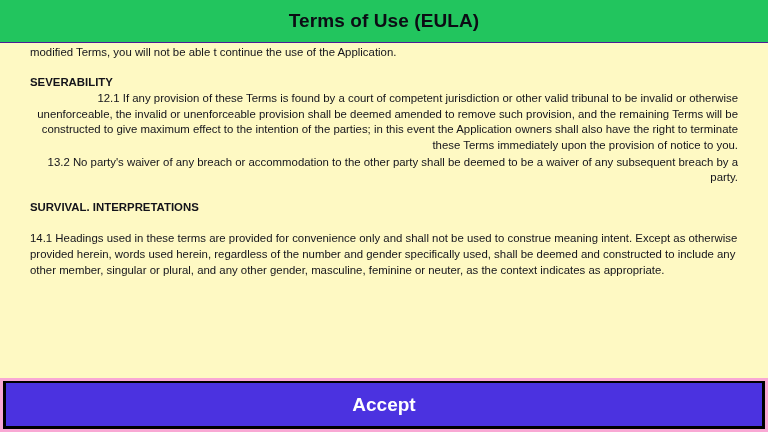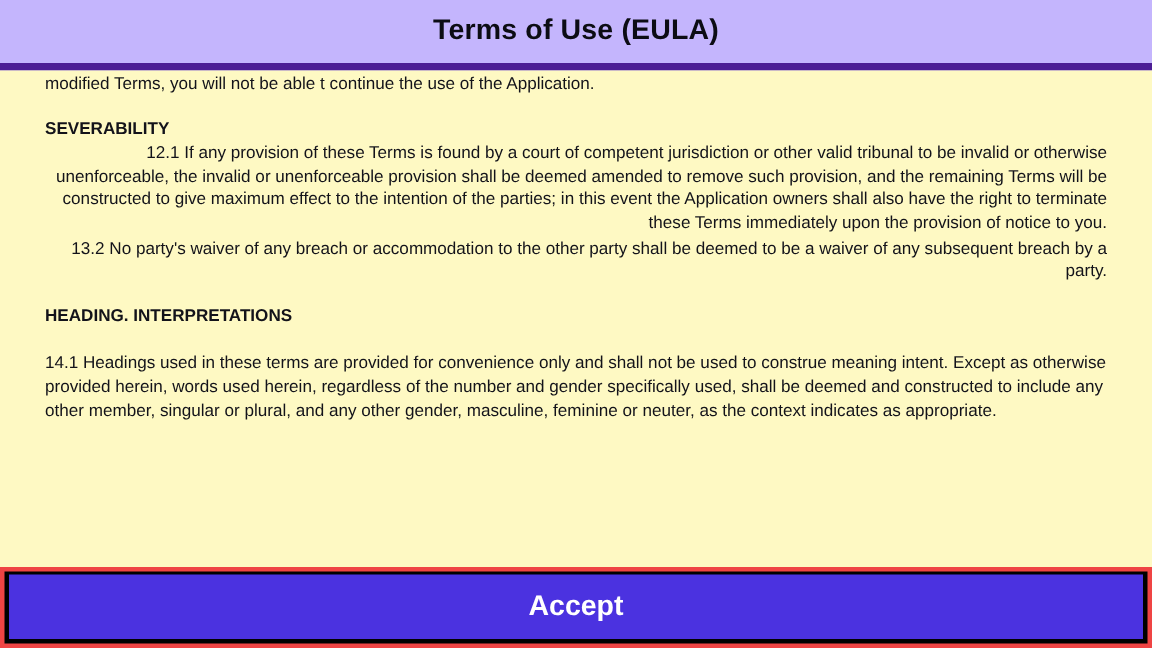--- a/index.html
+++ b/index.html
@@ -17,25 +17,25 @@
     position: relative;
     width: 768px;
     height: 432px;
     background: #ffffff;
     display: flex;
     flex-direction: column;
   }
   .title-bar {
     height: 42px;
     flex: 0 0 42px;
-    background: #c4b5fd;
+    background: #22c55e;
     display: flex;
     align-items: center;
     justify-content: center;
-    border-bottom: 5px solid #4c1d95;
+    border-bottom: 1px solid #4c1d95;
   }
   .title-bar .title {
     font-size: 19px;
     font-weight: bold;
     color: #0c0c14;
     letter-spacing: 0.1px;
   }
   .content {
     flex: 1 1 auto;
     position: relative;
@@ -66,21 +66,21 @@
   .gap-para {
     margin-top: 16px !important;
   }
   .accept-wrap {
     position: absolute;
     left: 0;
     right: 0;
     bottom: 0;
     height: 54px;
     box-sizing: border-box;
-    border: 3px solid #ef4444;
+    border: 3px solid #f9a8d4;
     background: #000000;
     padding: 2px 3px 3px 3px;
   }
   .accept-button {
     width: 100%;
     height: 100%;
     background: #4b32e0;
     color: #ffffff;
     font-size: 19px;
     font-weight: bold;
@@ -104,21 +104,21 @@
   <div class="content">
     <div class="doc">
 
       <p class="p-partial">modified Terms, you will not be able t continue the use of the Application.</p>
 
       <p class="heading">SEVERABILITY</p>
       <p class="para">12.1 If any provision of these Terms is found by a court of competent jurisdiction or other valid tribunal to be invalid or otherwise unenforceable, the invalid or unenforceable provision shall be deemed amended to remove such provision, and the remaining Terms will be constructed to give maximum effect to the intention of the parties; in this event the Application owners shall also have the right to terminate these Terms immediately upon the provision of notice to you.</p>
 
       <p class="para">13.2 No party's waiver of any breach or accommodation to the other party shall be deemed to be a waiver of any subsequent breach by a party.</p>
 
-      <p class="heading">HEADING. INTERPRETATIONS</p>
+      <p class="heading">SURVIVAL. INTERPRETATIONS</p>
       <p class="gap-para">14.1 Headings used in these terms are provided for convenience only and shall not be used to construe meaning intent. Except as otherwise provided herein, words used herein, regardless of the number and gender specifically used, shall be deemed and constructed to include any other member, singular or plural, and any other gender, masculine, feminine or neuter, as the context indicates as appropriate.</p>
 
     </div>
   </div>
 
   <div class="accept-wrap">
     <button class="accept-button">Accept</button>
   </div>
 
 </div>

